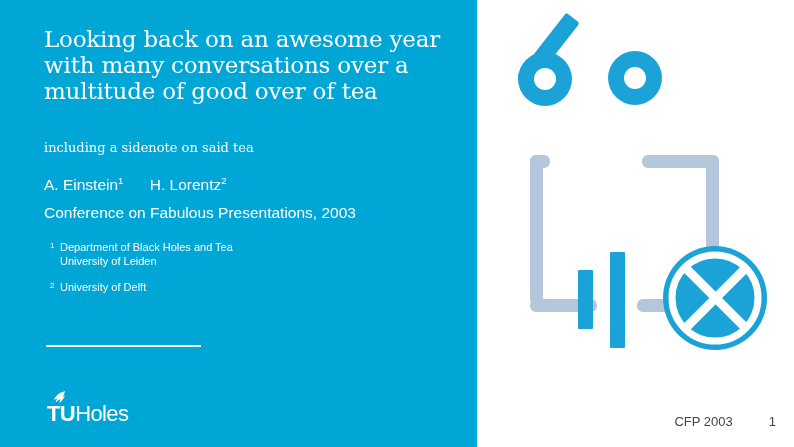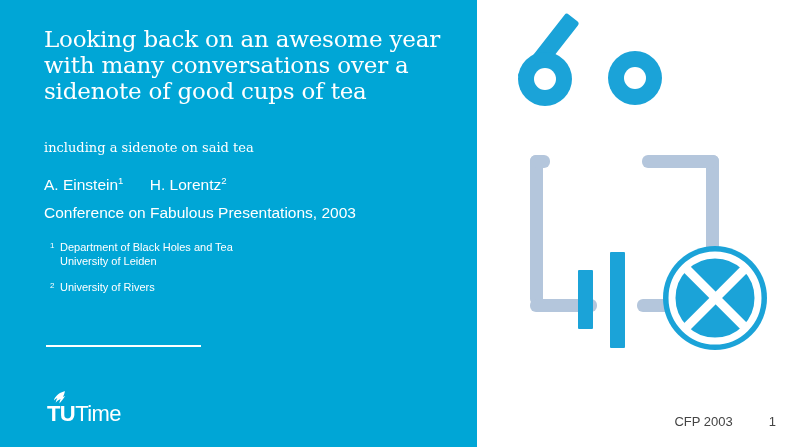--- a/index.html
+++ b/index.html
@@ -160,52 +160,52 @@
   }
   .footer .ftr-label { margin-right: 36px; }
 </style>
 </head>
 <body>
 
 <div class="slide">
 
   <div class="panel">
 
-    <div class="title">Looking back on an awesome year with many conversations over a sidenote of good cups of tea</div>
+    <div class="title">Looking back on an awesome year with many conversations over a multitude of good over of tea</div>
 
     <div class="subtitle">including a sidenote on said tea</div>
 
     <div class="authors">
       <span class="au"><span>A. Einstein</span><sup>1</sup></span>
       <span class="au"><span>H. Lorentz</span><sup>2</sup></span>
     </div>
 
     <div class="venue">Conference on Fabulous Presentations, 2003</div>
 
     <div class="footnotes">
       <div class="footnote">
         <span class="fn-mark">1</span>
         <span class="fn-line1">Department of Black Holes and Tea</span>
         <span class="fn-line2">University of Leiden</span>
       </div>
       <div class="footnote">
         <span class="fn-mark">2</span>
-        <span class="fn-line2">University of Rivers</span>
+        <span class="fn-line2">University of Delft</span>
       </div>
     </div>
 
     <div class="rule"></div>
 
     <div class="logo">
       <span class="logo-flame">
         <svg width="16" height="14" viewBox="0 0 16 14" xmlns="http://www.w3.org/2000/svg">
           <path d="M11.8 0.4 C9.2 1.1 6.6 2.6 4.6 4.7 C3.1 6.2 2.2 7.9 1.9 9.4 C2.9 8.3 4.1 7.5 5.4 7.0 C4.5 8.5 3.9 10.1 3.7 11.7 C5.0 10.0 6.7 8.7 8.6 7.9 C7.9 9.4 7.5 10.9 7.4 12.4 C9.6 10.2 11.6 7.8 13.2 5.1 C12.4 5.3 11.6 5.6 10.9 6.0 C11.9 4.3 12.6 2.4 12.9 0.5 C12.5 0.3 12.2 0.3 11.8 0.4 Z" fill="#ffffff"></path>
         </svg>
       </span>
-      <span class="logo-word"><span class="lw-tu">TU</span><span class="lw-delft">Time</span></span>
+      <span class="logo-word"><span class="lw-tu">TU</span><span class="lw-delft">Holes</span></span>
     </div>
 
   </div>
 
   <div class="graphic">
     <svg width="317" height="447" viewBox="0 0 317 447" xmlns="http://www.w3.org/2000/svg">
 
       <g>
 
         <rect x="53" y="155" width="13" height="150" rx="6" fill="#b4c6dc"></rect>

